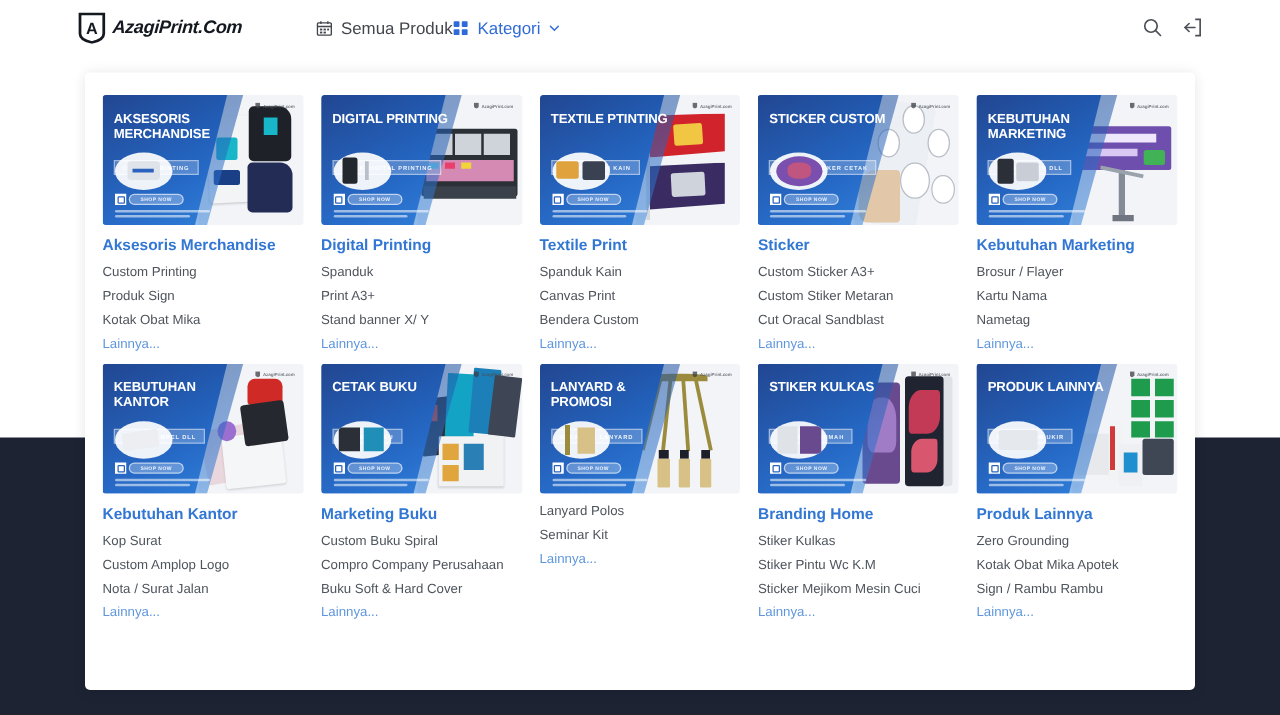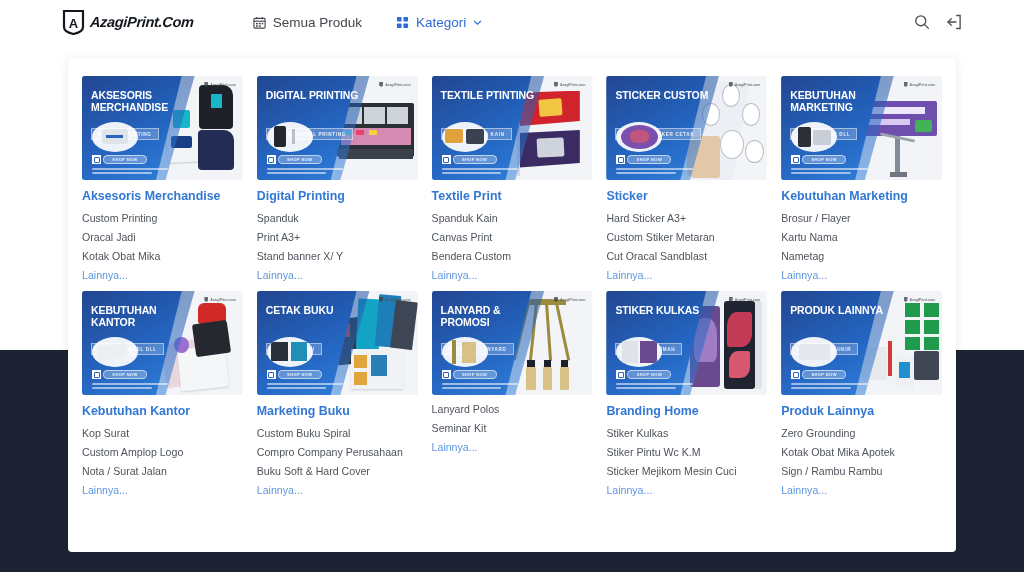--- a/index.html
+++ b/index.html
@@ -62,21 +62,20 @@
     color: #14181f;
     letter-spacing: -0.3px;
     font-style: italic;
     transform: skewX(-4deg);
   }
 
   .nav {
     display: flex;
     align-items: flex-end;
     margin-left: 59px;
-    gap: 34px;
   }
   .nav-item {
     display: flex;
     align-items: center;
     gap: 7px;
     font-size: 13.5px;
     color: #42464d;
     cursor: pointer;
     white-space: nowrap;
   }
@@ -386,21 +385,21 @@
       <div class="banner-logo">
         <span class="bl-mark"></span>
         <span class="bl-txt">AzagiPrint.com</span>
       </div>
     </div>
 
     <div class="card-title">Aksesoris Merchandise</div>
 
     <div class="sub-list">
       <div class="sub-item">Custom Printing</div>
-            <div class="sub-item">Oracal Jadi</div>
+            <div class="sub-item">Produk Sign</div>
             <div class="sub-item">Kotak Obat Mika</div>
       <div class="more-link">Lainnya...</div>
     </div>
   </div>
         <div class="cat-card">
     <div class="banner">
       <div class="banner-photo">
               <div class="ph" style="left:4%;top:26%;width:92%;height:52%;background:#2b2f36;border-radius:2px"></div>
    <div class="ph" style="left:8%;top:30%;width:25%;height:16%;background:#cfd4db"></div>
    <div class="ph" style="left:36%;top:30%;width:25%;height:16%;background:#cfd4db"></div>
@@ -511,21 +510,21 @@
             </div>
       <div class="banner-logo">
         <span class="bl-mark"></span>
         <span class="bl-txt">AzagiPrint.com</span>
       </div>
     </div>
 
     <div class="card-title">Sticker</div>
 
     <div class="sub-list">
-      <div class="sub-item">Hard Sticker A3+</div>
+      <div class="sub-item">Custom Sticker A3+</div>
             <div class="sub-item">Custom Stiker Metaran</div>
             <div class="sub-item">Cut Oracal Sandblast</div>
       <div class="more-link">Lainnya...</div>
     </div>
   </div>
         <div class="cat-card">
     <div class="banner">
       <div class="banner-photo">
               <div class="ph" style="left:6%;top:24%;width:88%;height:34%;background:#6f4fae;border-radius:2px"></div>
    <div class="ph" style="left:10%;top:30%;width:70%;height:7%;background:#efe7fb"></div>

